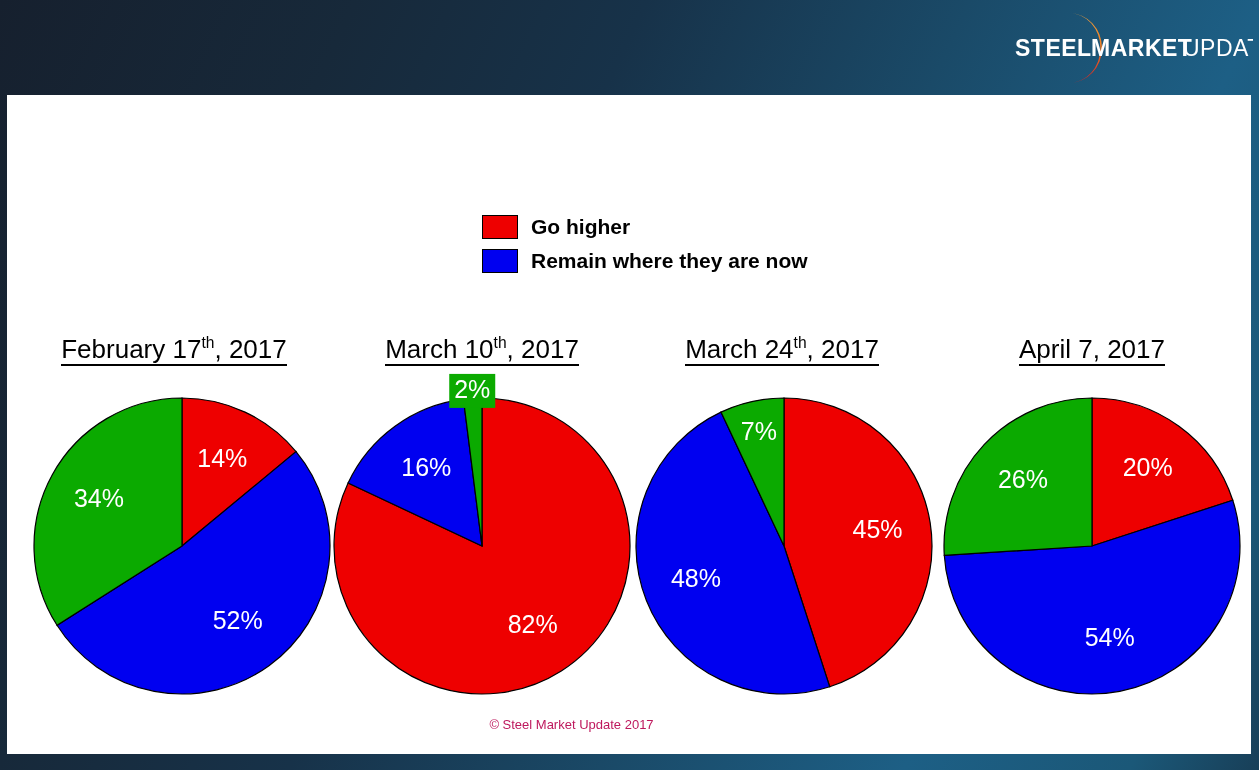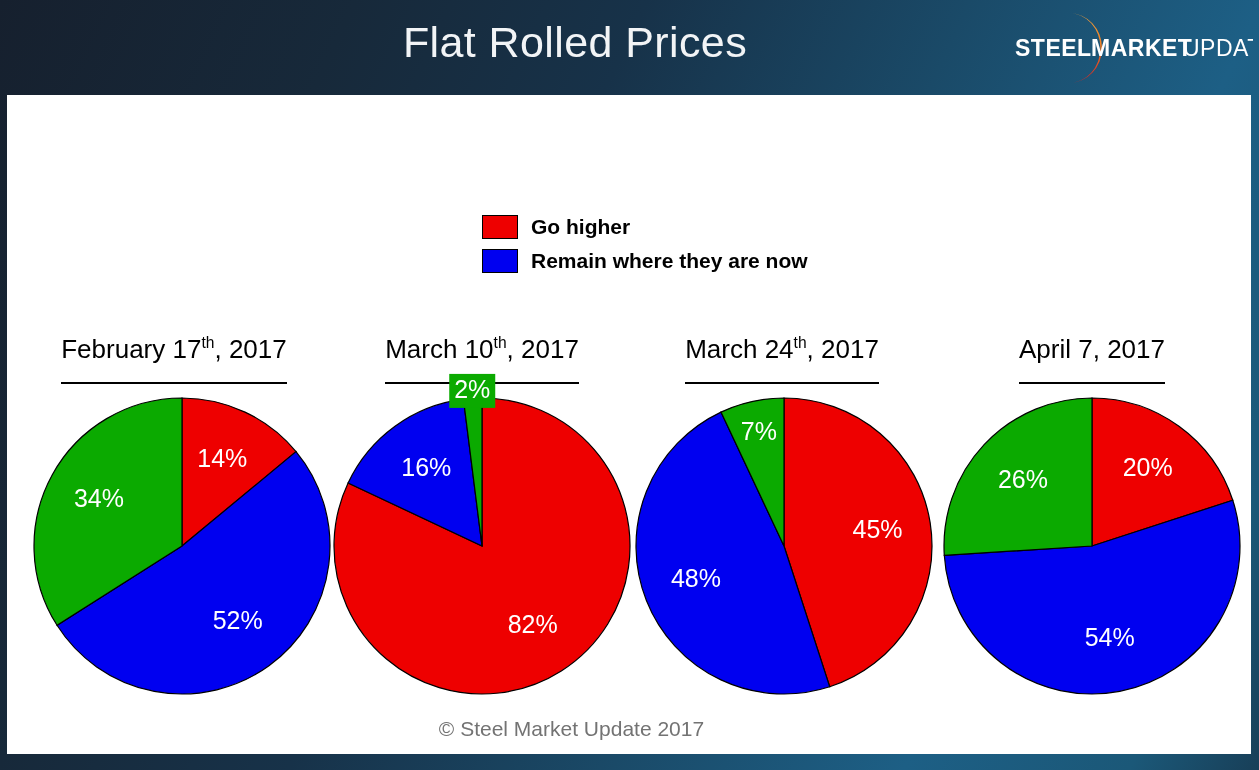--- a/index.html
+++ b/index.html
@@ -129,21 +129,21 @@
   .col-header {
     position: absolute;
     top: 334px;
     text-align: center;
     font-size: 26px;
     color: #000;
     white-space: nowrap;
   }
   .col-header .u {
     border-bottom: 2px solid #000;
-    padding-bottom: 18px;
+    padding-bottom: 0;
   }
   .col-header sup {
     font-size: 0.6em;
     vertical-align: super;
     line-height: 0;
   }
 
   
   .pie-wrap {
     position: absolute;
@@ -160,33 +160,32 @@
     dominant-baseline: middle;
   }
 
   
   #footer {
     position: absolute;
     left: 0;
     top: 717px;
     width: 1143px;
     text-align: center;
-    font-size: 21px;
-    color: #737373;
+    font-size: 13px;
+    color: #be185d;
   }
 </style>
 </head>
 <body>
 
 <div id="slide">
 
   <div id="frame"></div>
   <div id="canvas"></div>
 
-  <div id="header-title">Flat Rolled Prices</div>
 
   <div id="logo">
     <svg width="250" height="80" viewBox="0 0 250 80">
       <defs>
         <linearGradient id="crescentGrad" x1="0" y1="0" x2="0" y2="1">
           <stop offset="0%" stop-color="#f3a03a"></stop>
           <stop offset="45%" stop-color="#ef7f24"></stop>
           <stop offset="100%" stop-color="#cf1f26"></stop>
         </linearGradient>
       </defs>

